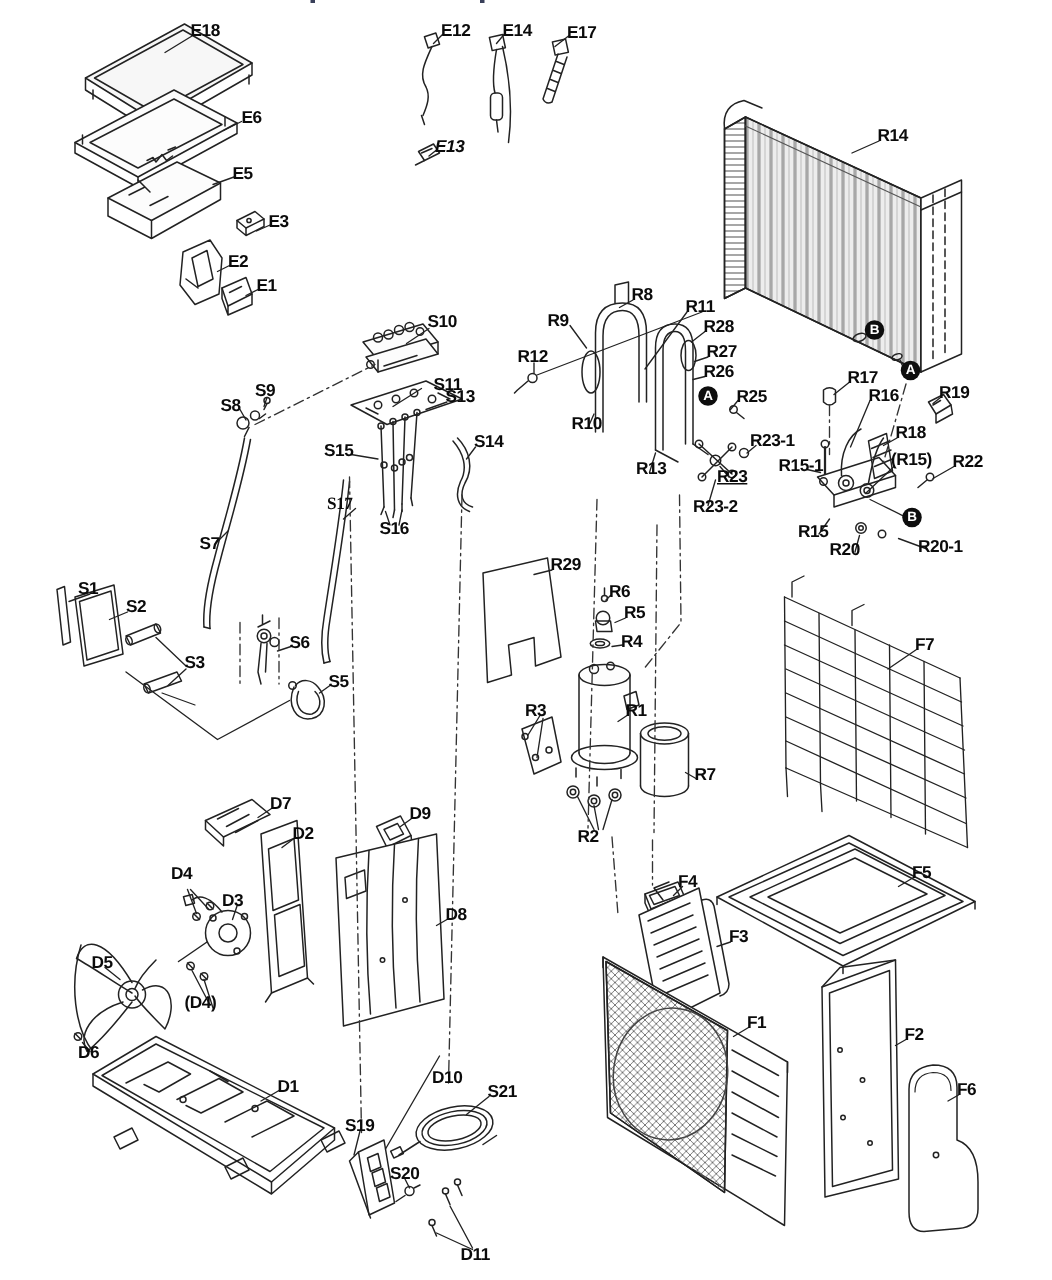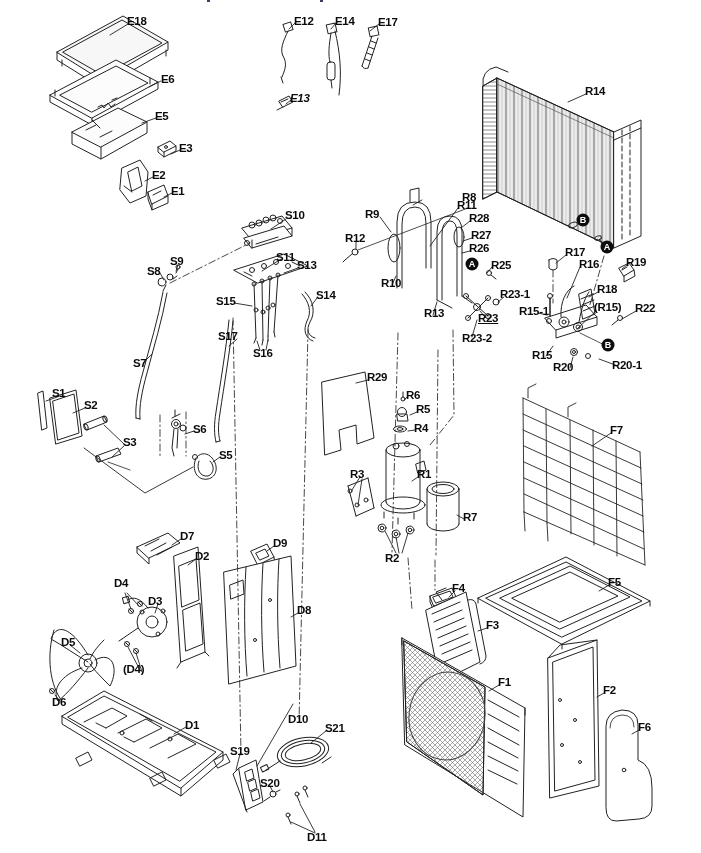--- a/index.html
+++ b/index.html
@@ -480,33 +480,33 @@
       <span class="lbl" style="left: 152px; top: 170px; color: rgb(11, 11, 11);">E2</span>
       <span class="lbl" style="left: 171px; top: 186px; color: rgb(11, 11, 11);">E1</span>
       <span class="lbl" style="left: 294px; top: 16px; color: rgb(11, 11, 11);">E12</span>
       <span class="lbl" style="left: 335px; top: 16px; color: rgb(11, 11, 11);">E14</span>
       <span class="lbl" style="left: 378px; top: 17px; color: rgb(11, 11, 11);">E17</span>
       <span class="lbl" style="left: 290px; top: 93px; color: rgb(11, 11, 11); font-style: italic;">E13</span>
       <span class="lbl" style="left: 585px; top: 86px; color: rgb(11, 11, 11);">R14</span>
       <span class="lbl" style="left: 285px; top: 210px; color: rgb(11, 11, 11);">S10</span>
       <span class="lbl" style="left: 170px; top: 256px; color: rgb(11, 11, 11);">S9</span>
       <span class="lbl" style="left: 147px; top: 266px; color: rgb(11, 11, 11);">S8</span>
-      <span class="lbl" style="left: 276px; top: 252px; color: rgb(11, 11, 11);">S11</span>
+      <span class="lbl" style="left: 289px; top: 252px; color: rgb(11, 11, 11);">S11</span>
       <span class="lbl" style="left: 297px; top: 260px; color: rgb(11, 11, 11);">S13</span>
       <span class="lbl" style="left: 316px; top: 290px; color: rgb(11, 11, 11);">S14</span>
       <span class="lbl" style="left: 216px; top: 296px; color: rgb(11, 11, 11);">S15</span>
-      <span class="lbl" style="left: 218px; top: 331px; color: rgb(11, 11, 11);">S17</span>
+      <span class="lbl" style="left: 218px; top: 331px; color: rgb(11, 11, 11); font-family: Liberation Serif, serif;">S17</span>
       <span class="lbl" style="left: 253px; top: 348px; color: rgb(11, 11, 11);">S16</span>
       <span class="lbl" style="left: 133px; top: 346px; color: rgb(11, 11, 11); margin-top: 12px;">S7</span>
       <span class="lbl" style="left: 52px; top: 388px; color: rgb(11, 11, 11);">S1</span>
       <span class="lbl" style="left: 84px; top: 400px; color: rgb(11, 11, 11);">S2</span>
       <span class="lbl" style="left: 123px; top: 437px; color: rgb(11, 11, 11);">S3</span>
       <span class="lbl" style="left: 193px; top: 424px; color: rgb(11, 11, 11);">S6</span>
       <span class="lbl" style="left: 219px; top: 450px; color: rgb(11, 11, 11);">S5</span>
-      <span class="lbl" style="left: 421px; top: 192px; color: rgb(11, 11, 11); margin-left: 41px;">R8</span>
+      <span class="lbl" style="left: 421px; top: 192px; color: rgb(11, 11, 11);">R8</span>
       <span class="lbl" style="left: 365px; top: 209px; color: rgb(11, 11, 11);">R9</span>
       <span class="lbl" style="left: 457px; top: 200px; color: rgb(11, 11, 11);">R11</span>
       <span class="lbl" style="left: 469px; top: 213px; color: rgb(11, 11, 11);">R28</span>
       <span class="lbl" style="left: 471px; top: 230px; color: rgb(11, 11, 11);">R27</span>
       <span class="lbl" style="left: 469px; top: 243px; color: rgb(11, 11, 11);">R26</span>
       <span class="lbl" style="left: 345px; top: 233px; color: rgb(11, 11, 11);">R12</span>
       <span class="lbl" style="left: 491px; top: 260px; color: rgb(11, 11, 11);">R25</span>
       <span class="lbl" style="left: 500px; top: 289px; color: rgb(11, 11, 11);">R23-1</span>
       <span class="lbl" style="left: 381px; top: 278px; color: rgb(11, 11, 11);">R10</span>
       <span class="lbl" style="left: 424px; top: 308px; color: rgb(11, 11, 11);">R13</span>

